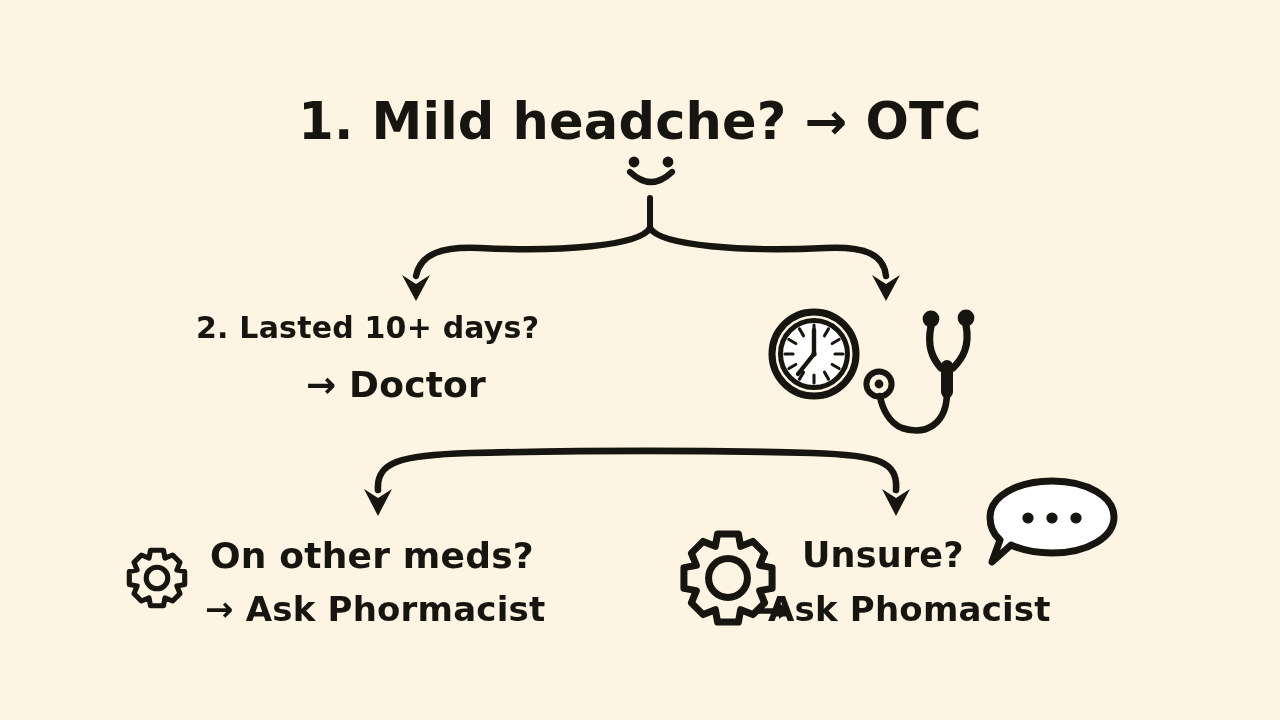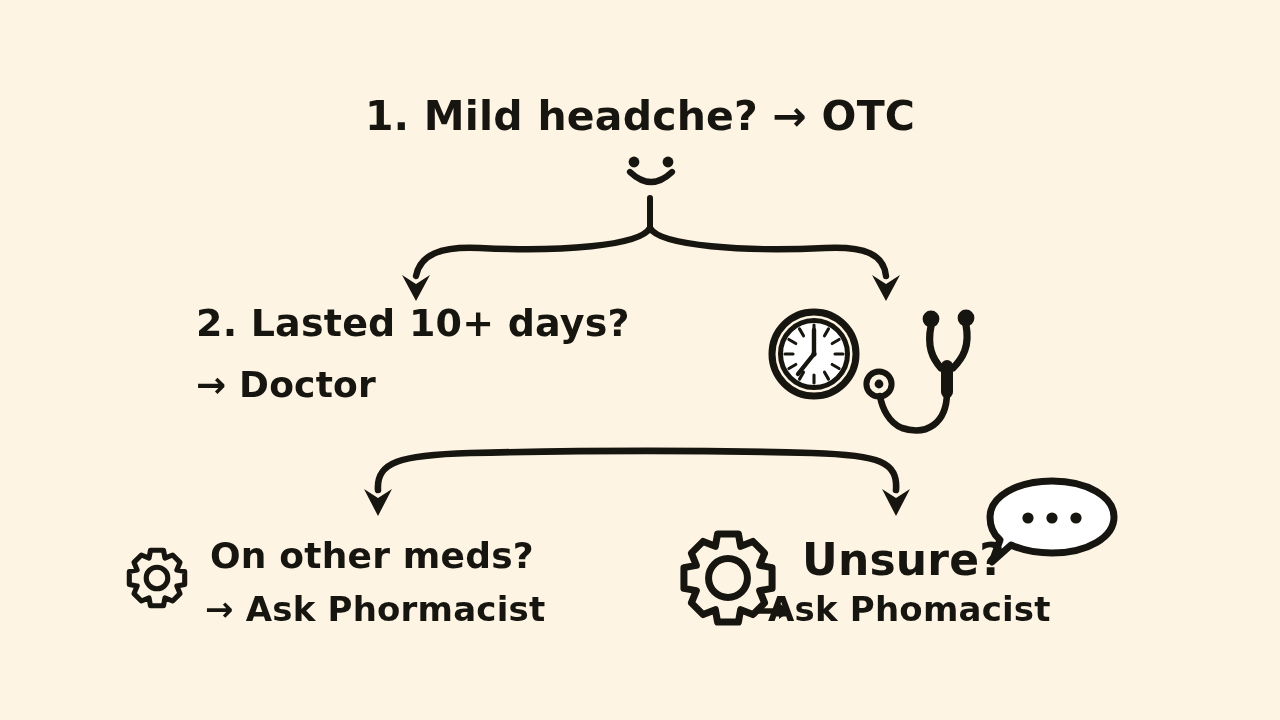--- a/index.html
+++ b/index.html
@@ -36,53 +36,54 @@
     letter-spacing: 0.2px;
     line-height: 1;
   }
 
   
   #step1-text {
     left: 0;
     top: 96px;
     width: 1280px;
     text-align: center;
-    font-size: 41px;
+    font-size: 51px;
   }
 
   
   #step2-line1 {
     left: 196px;
-    top: 304px;
-    font-size: 38px;
+    top: 313px;
+    font-size: 30px;
   }
   #step2-line2 {
     left: 196px;
     top: 367px;
     width: 400px;
+    text-align: center;
     font-size: 36px;
   }
 
   
   #leafL-line1 {
     left: 210px;
     top: 538px;
     font-size: 36px;
   }
   #leafL-line2 {
     left: 205px;
     top: 592px;
     font-size: 34px;
   }
 
   
   #leafR-line1 {
     left: 802px;
     top: 538px;
-    font-size: 44px;
+    font-size: 35px;
   }
   #leafR-line2 {
     left: 768px;
     top: 592px;
     font-size: 34px;
   }
 </style>
 </head>
 <body style="background: rgb(253, 244, 227);">
 

